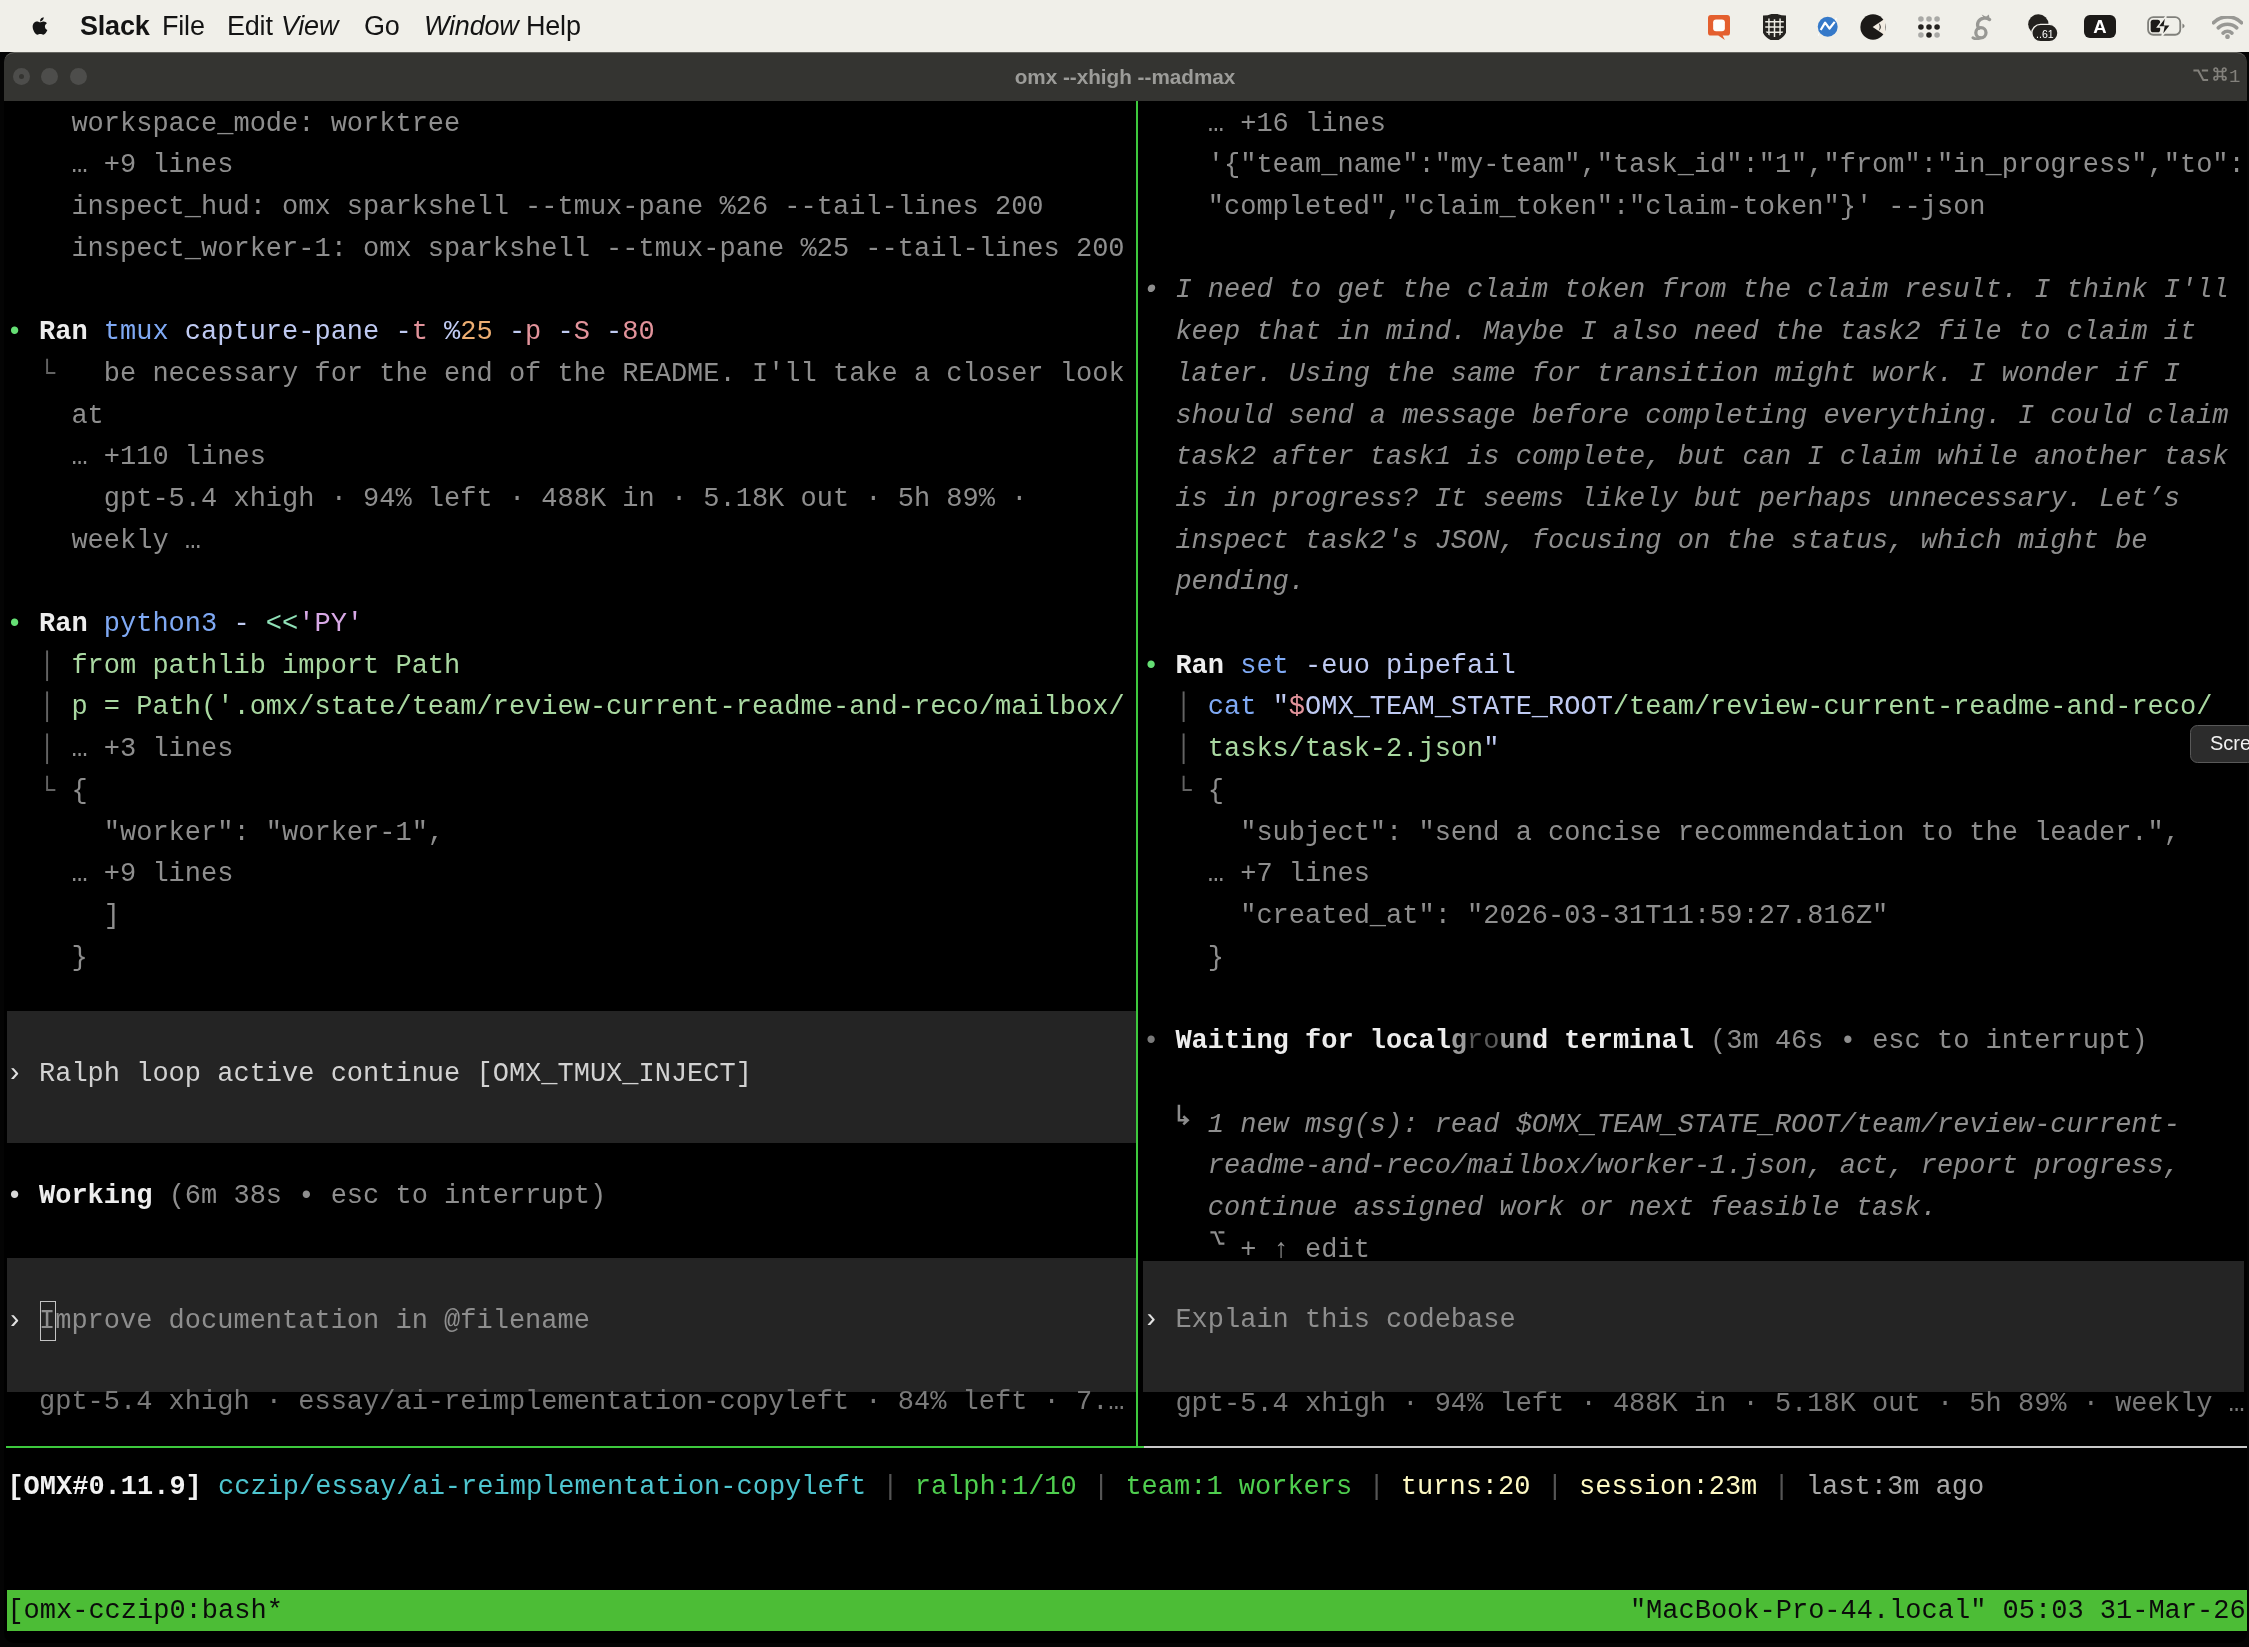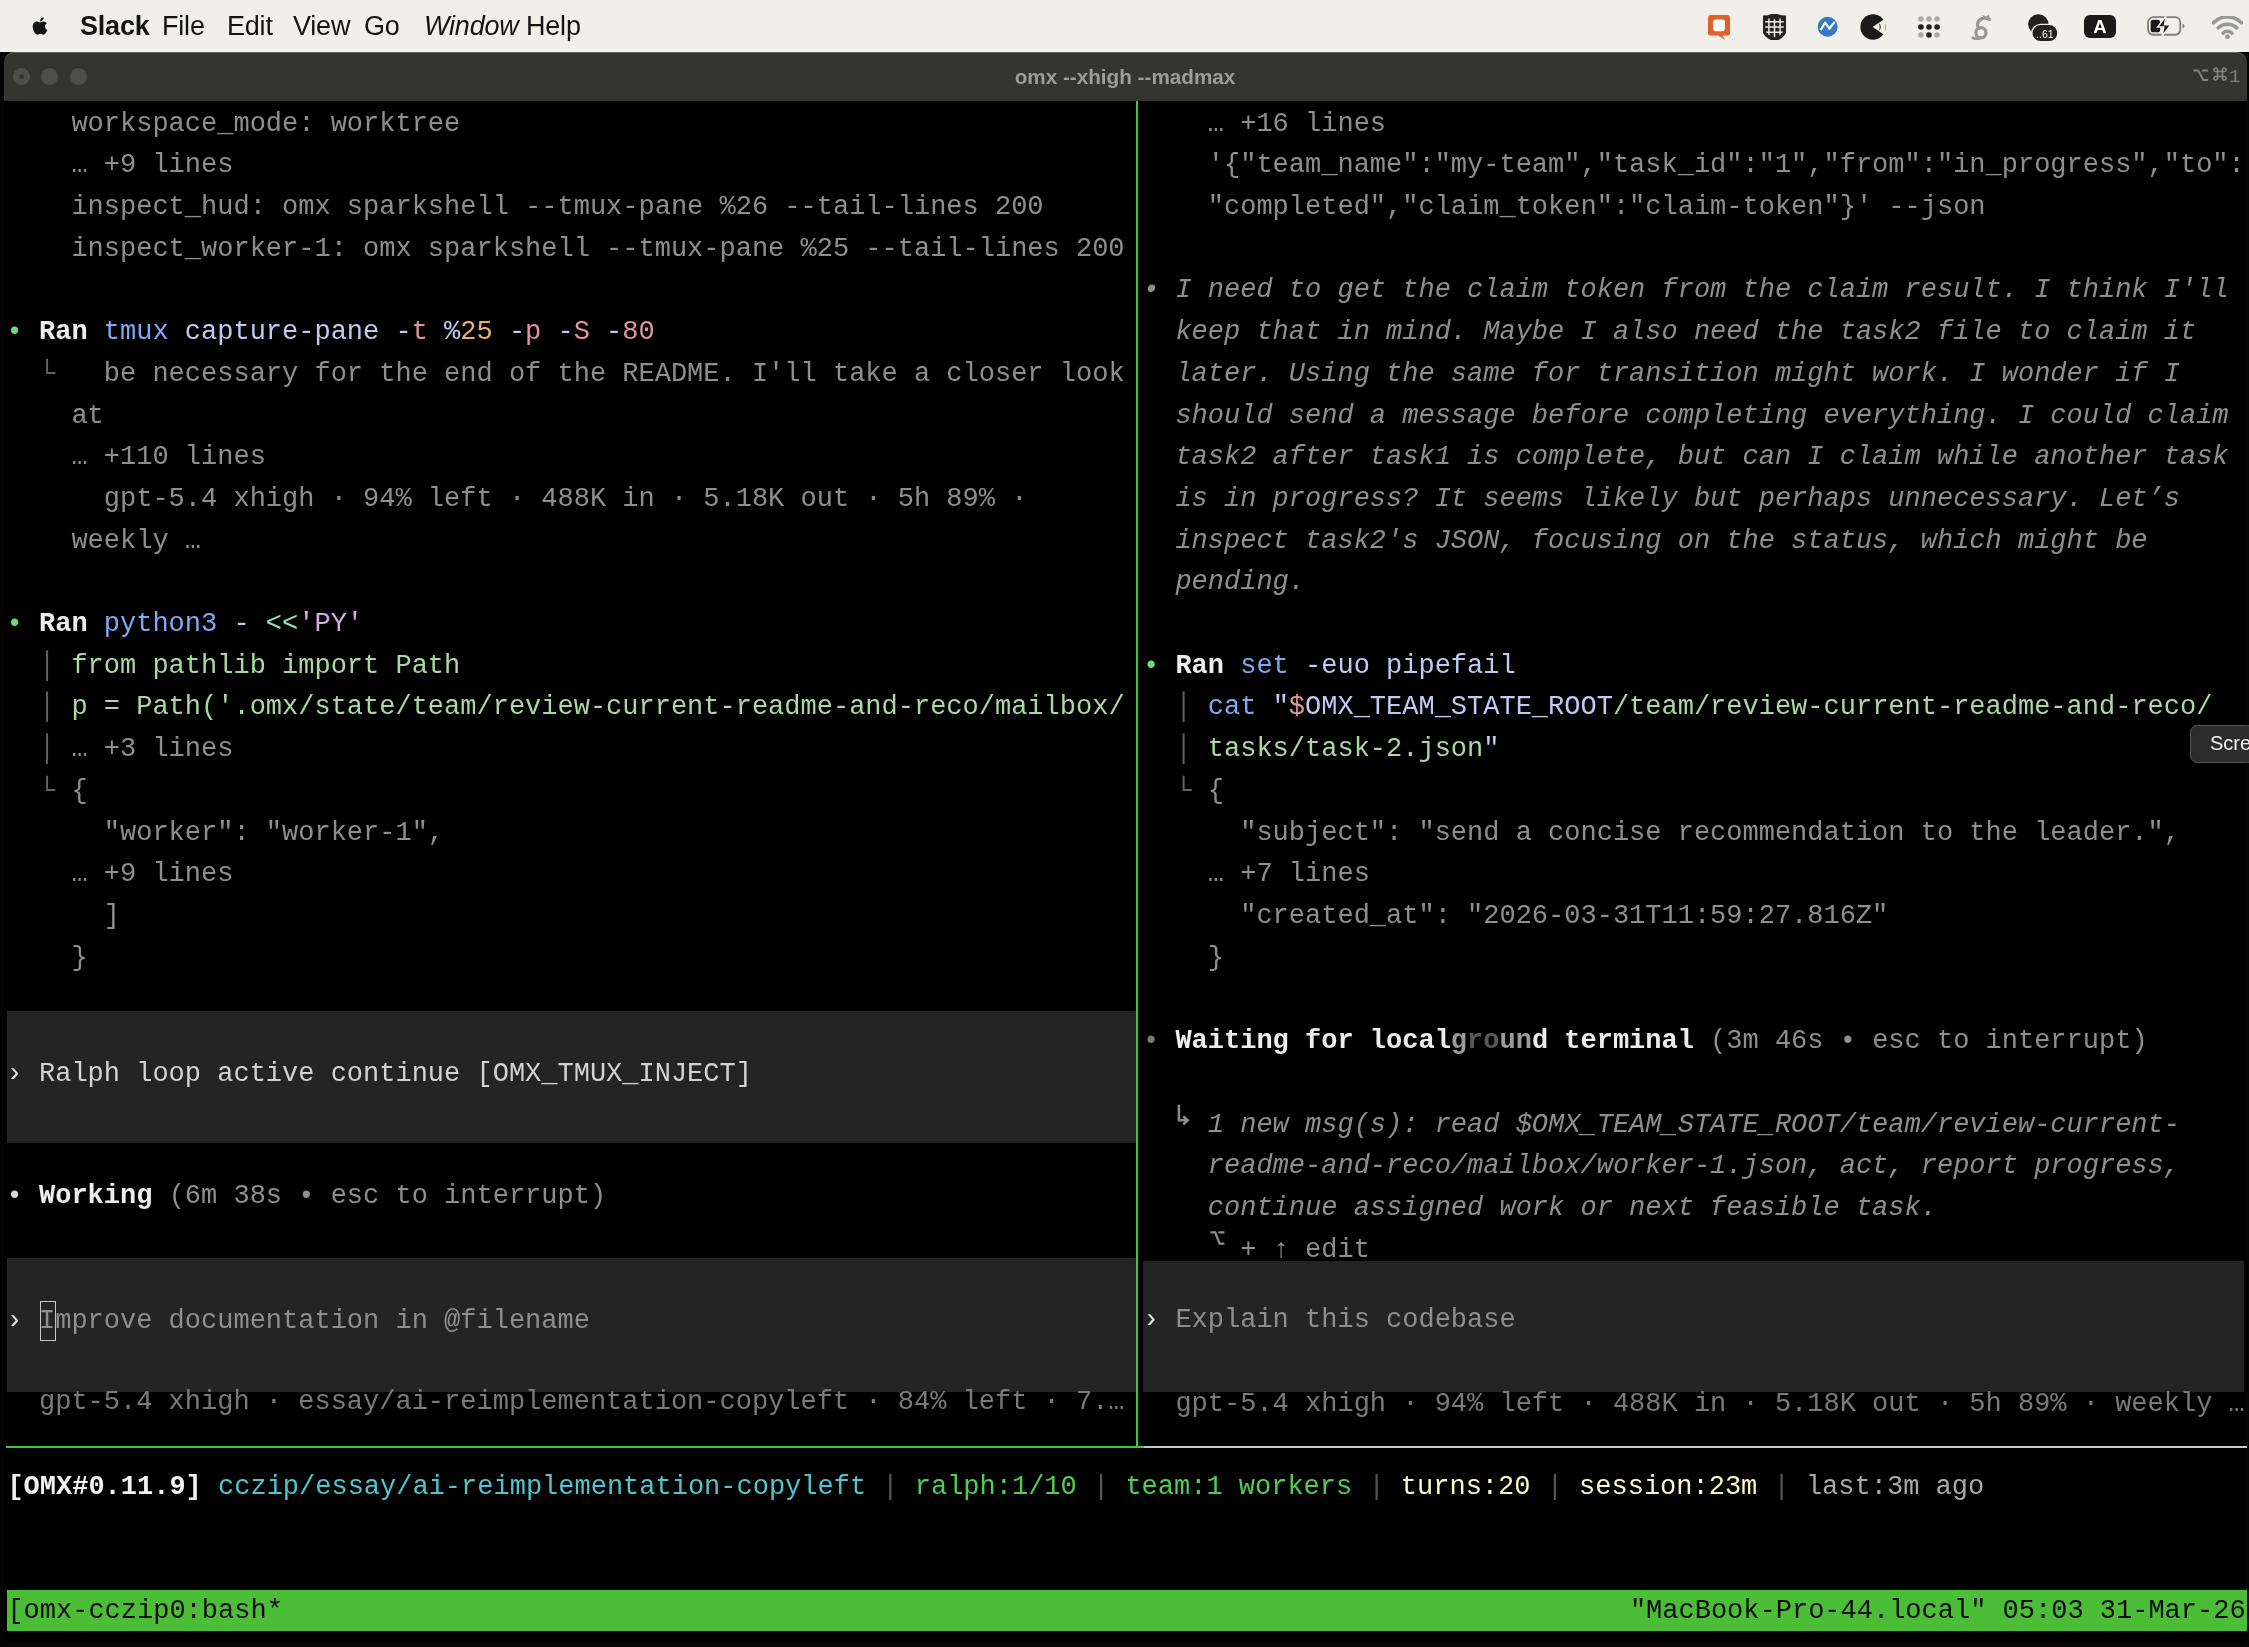--- a/index.html
+++ b/index.html
@@ -4,21 +4,21 @@
 html,body{width:2250px;height:1648px;background:#040404;overflow:hidden}
 body{font-family:"Liberation Mono",monospace;position:relative}
 .abs{position:absolute}
 .menubar{position:absolute;left:0;top:0;width:2250px;height:52px;background:#f0efe9}
 .mi{position:absolute;top:0;height:52px;line-height:52px;color:#141414;font-family:"Liberation Sans",sans-serif;font-size:27px;letter-spacing:-0.2px}
 .window{position:absolute;left:4.4px;top:52px;width:2243px;height:1591px;background:#000;border-radius:10.3px}
 .titlebar{position:absolute;left:4.4px;top:52px;width:2243px;height:49px;background:#343431;border-radius:10.3px 10.3px 0 0;border-top:1.5px solid #656560}
 .wtitle{position:absolute;left:0;top:65px;width:2250px;text-align:center;color:#9c9c99;font-family:"Liberation Sans",sans-serif;font-size:20.7px;font-weight:700}
 .tl{position:absolute;white-space:pre;font-size:27px;line-height:42px;height:42px;color:#8e8e8e}
 .it{font-style:italic}
-.g{color:#8e8e8e}.g2{color:#7a7a7a}.w{color:#ededed;font-weight:700}.wd1{color:#9a9a9a;font-weight:700}.wd2{color:#5a5a5a;font-weight:700}
+.g{color:#8e8e8e}.g2{color:#7a7a7a}.w{color:#ededed;font-weight:700}.wd1{color:#9a9a9a;font-weight:700}.wd2{color:#5a5a5a;font-weight:400}
 .wn{color:#d8d8d8}
 .gn{color:#65df74}.bl{color:#7fa9f4}.pw{color:#bfcaf2}.sa{color:#e2939b}.or{color:#edae72}
 .pg{color:#a9d8a1}.te{color:#90e2b8}.pk{color:#d8a9e6}.bx{color:#636363}
 .pt{color:#d2d2d2}.ph{color:#8e8e8e}.pr{color:#e2e2e2}
 .sw{color:#f2f2f2;font-weight:700}.cy{color:#4ec5cf}.sg{color:#4fce4f}.sp{color:#555}.s1{color:#fef9c3}.s2{color:#a8a8a8}
 .gb{color:#0b0b0b}
 .panel{position:absolute;background:#242424}
 .curbox{position:absolute;left:40px;top:1301px;width:16px;height:40px;border:1.8px solid #c4c4c4}
 .scre{position:absolute;left:2190px;top:725px;width:65px;height:38px;background:#2c2c2c;border:1.5px solid #595959;border-radius:7.4px;color:#f2f2f2;font-family:"Liberation Sans",sans-serif;font-size:20px;line-height:35px;padding-left:19px}
 </style></head>
@@ -106,21 +106,21 @@
 <div class="abs" style="left:2247px;top:101px;width:3px;height:1484px;background:#040404"></div>
 <div class="scre">Scre</div>
 <div class="menubar"></div>
 <div class="menubar-items">
     <svg class="abs" style="left:32px;top:15.5px" width="16" height="20" viewBox="0 0 384 512">
       <path fill="#151515" d="M318.7 268.7c-.2-36.7 16.4-64.4 50-84.8-18.8-26.9-47.2-41.7-84.7-44.6-35.5-2.9-74.3 20.7-88.5 20.7-15 0-49.4-19.7-76.4-19.7C63.3 141.2 4 184.8 4 273.5q0 39.3 14.4 81.2c12.8 36.7 59 126.7 107.2 125.2 25.2-.6 43-17.9 75.8-17.9 31.8 0 48.3 17.9 76.4 17.9 48.6-.7 90.4-82.5 102.6-119.3-65.2-30.7-61.7-90-61.7-91.9zm-56.6-164.2c27.3-32.4 24.8-61.9 24-72.5-24.1 1.4-52 16.4-67.9 34.9-17.5 19.8-27.8 44.3-25.6 71.9 26.1 2 49.9-11.4 69.5-34.3z"></path>
     </svg>
     <div class="mi" style="left:80px;font-weight:700;">Slack</div>
     <div class="mi" style="left:162px;">File</div>
     <div class="mi" style="left:227px;">Edit</div>
-    <div class="mi" style="left:293px;">View</div>
+    <div class="mi" style="left:281px;font-style:italic;">View</div>
     <div class="mi" style="left:364px;">Go</div>
     <div class="mi" style="left:424px;font-style:italic;">Window</div>
     <div class="mi" style="left:526px;">Help</div>
     <svg class="abs" style="left:1708px;top:14.8px" width="22" height="25" viewBox="0 0 30 34">
       <path d="M4 0 H26 A4 4 0 0 1 30 4 V24 A4 4 0 0 1 26 28 H20 L23 34 L14 28 H4 A4 4 0 0 1 0 24 V4 A4 4 0 0 1 4 0 Z" fill="#e45f2e"></path>
       <rect x="7" y="6" width="16" height="16" rx="4" fill="#fdfdfb"></rect>
     </svg>
     <svg class="abs" style="left:1763px;top:14px" width="23" height="26" viewBox="0 0 31 35">
       <path d="M15.5 0 C20 3 26 4 30.5 4 V18 C30.5 27 23 32.5 15.5 35 C8 32.5 0.5 27 0.5 18 V4 C5 4 11 3 15.5 0 Z" fill="#262421"></path>
       <g stroke="#edece4" stroke-width="2">

